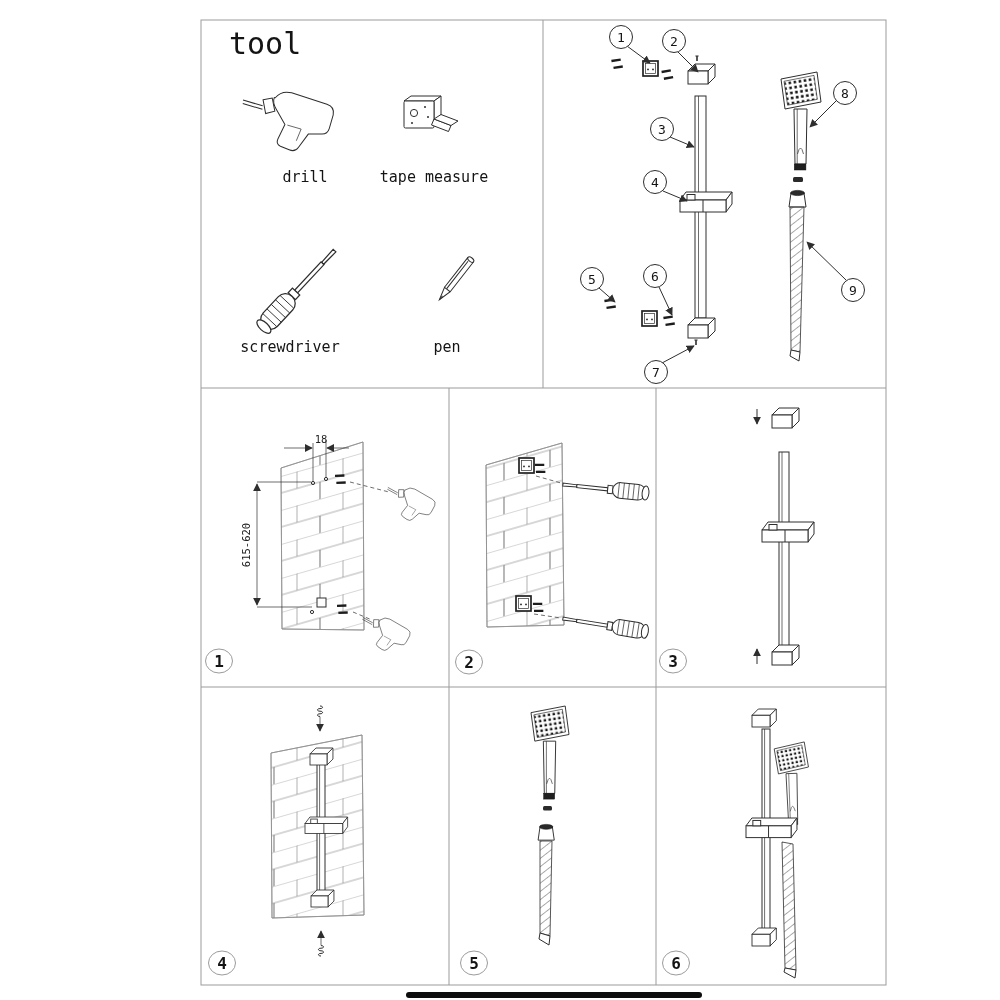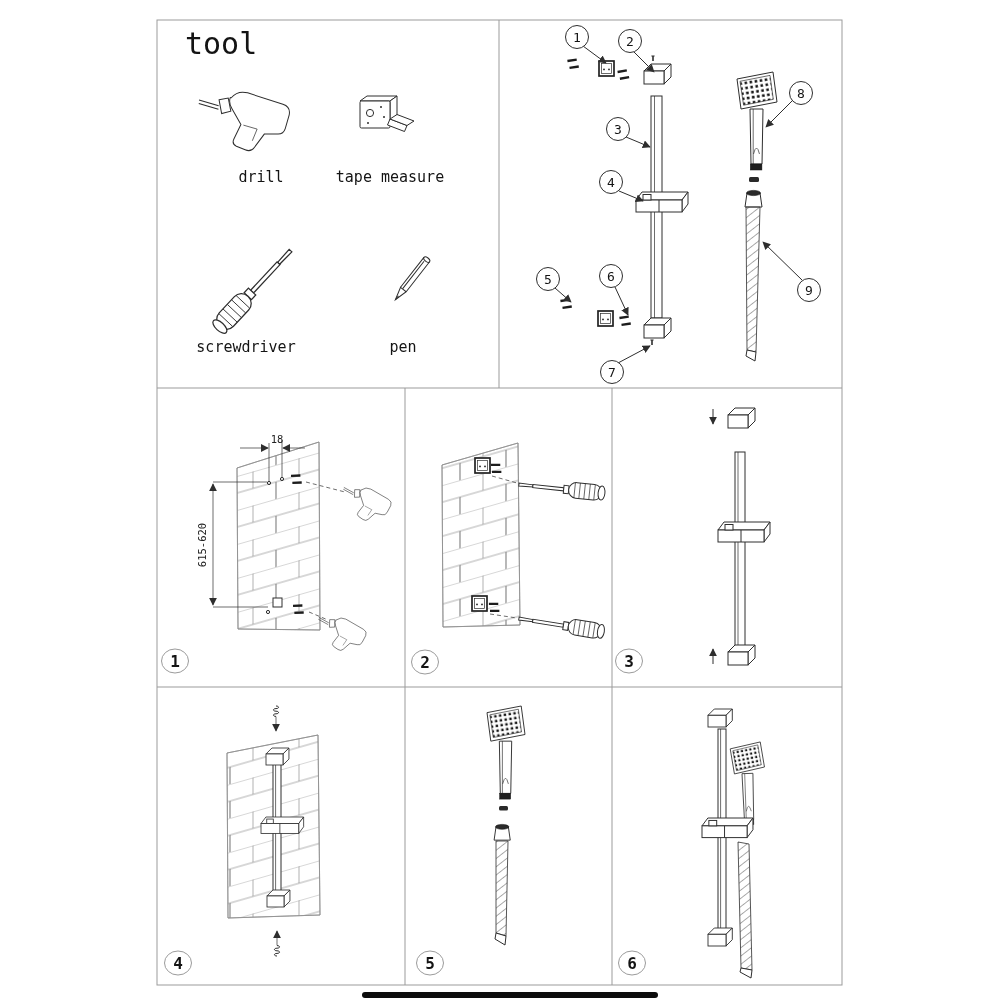--- a/index.html
+++ b/index.html
@@ -1,17 +1,17 @@
 <!DOCTYPE html>
 <html><head>
 <meta charset="utf-8">
 <style>
   html,body{margin:0;padding:0;background:#ffffff;}
   #stage{position:relative;width:912px;height:1000px;background:#ffffff;overflow:hidden;
-         font-family:"DejaVu Sans Mono", monospace;}
+         font-family:"DejaVu Sans Mono", monospace;margin-left:44px;}
   svg{position:absolute;left:0;top:0;}
   .ln{stroke:#2e2e2e;fill:none;stroke-width:1;}
   .thin{stroke:#2e2e2e;fill:none;stroke-width:0.7;}
   .fw{fill:#ffffff;stroke:#2e2e2e;stroke-width:1;}
   .frame{stroke:#9b9b9b;fill:none;stroke-width:1;}
   .wallline{stroke:#8f8f8f;fill:none;stroke-width:0.8;}
   .dash{stroke:#2e2e2e;stroke-width:0.7;fill:none;stroke-dasharray:4 3;}
   .bold{stroke:#1c1c1c;stroke-width:2.4;fill:none;}
   .ttl{font-size:30px;fill:#141414;}
   .lbl{font-size:15px;fill:#141414;text-anchor:middle;}

